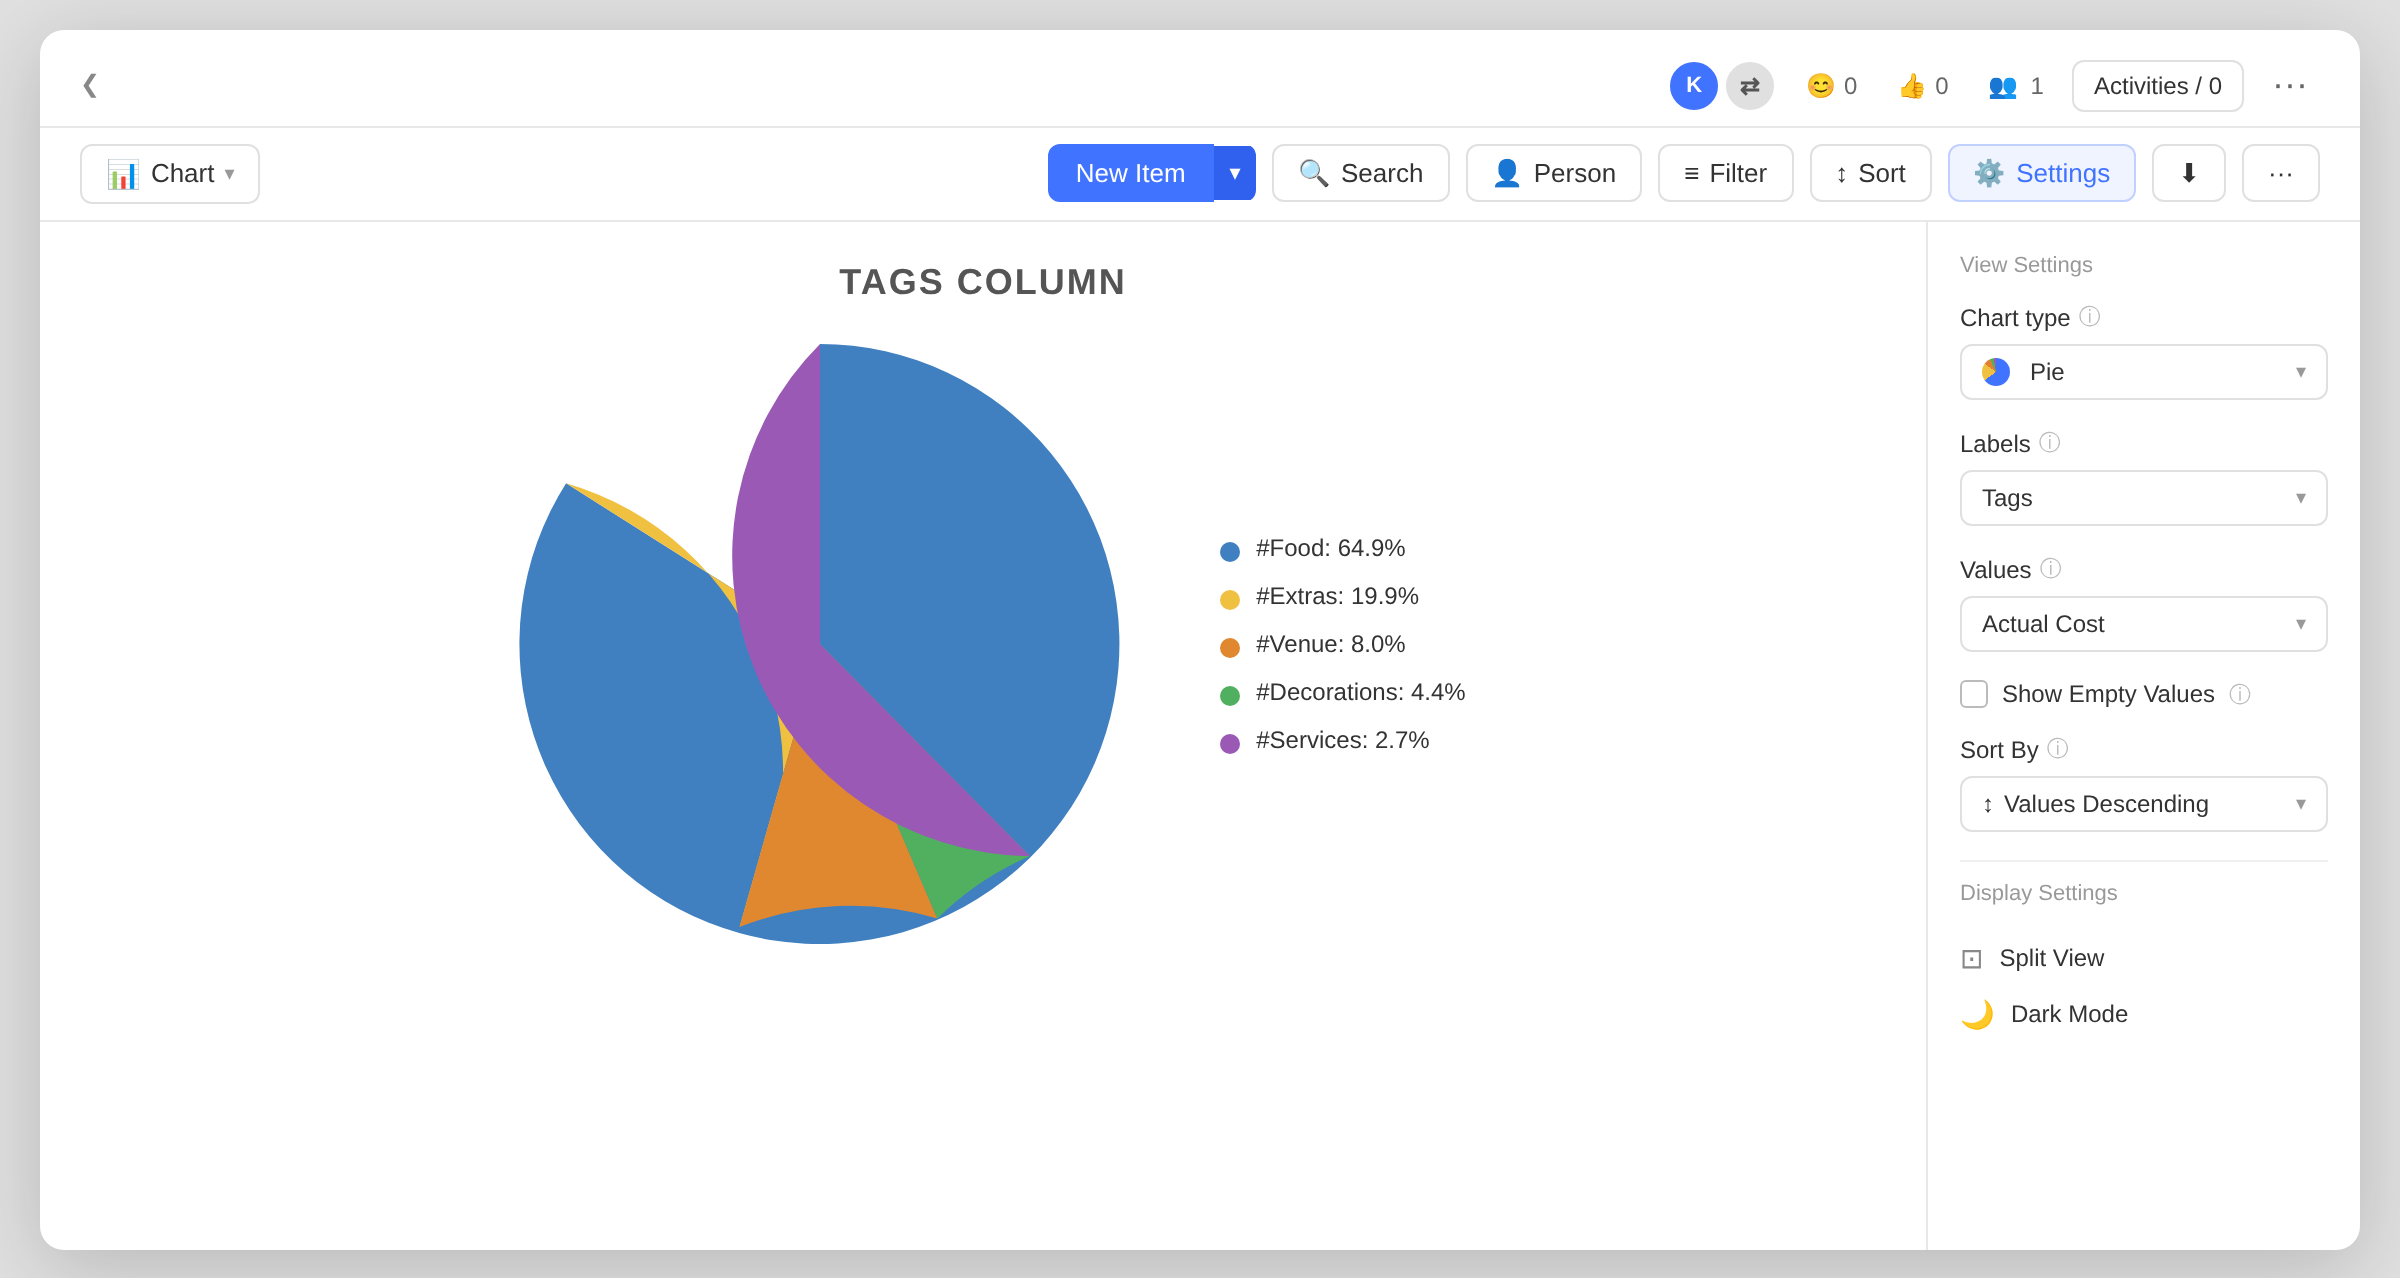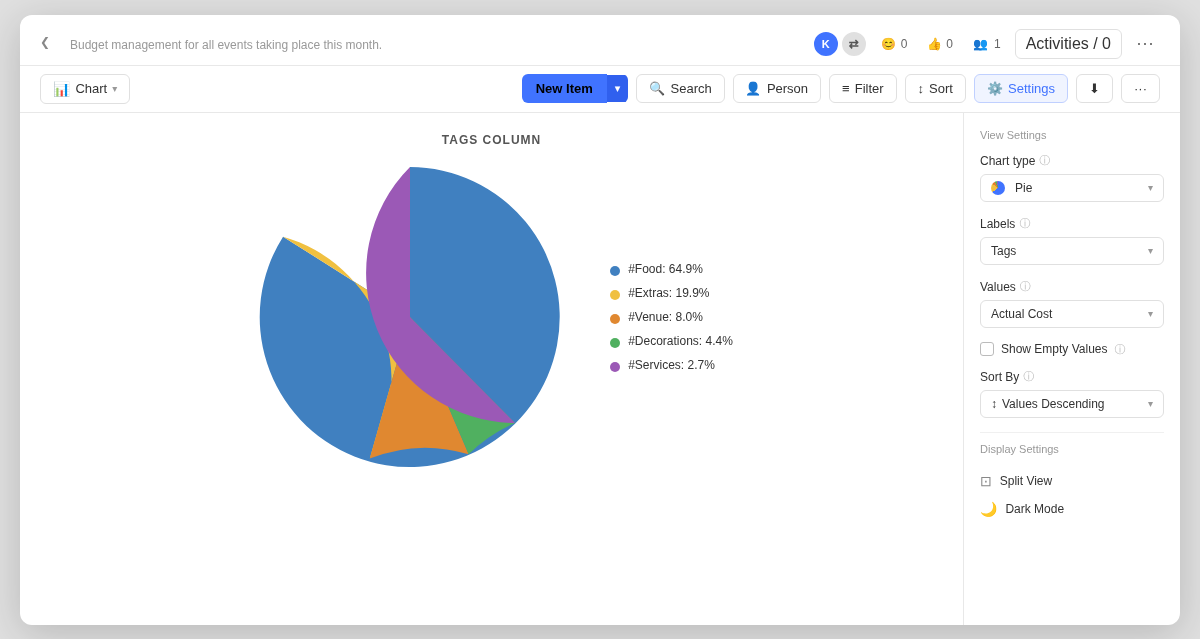--- a/index.html
+++ b/index.html
@@ -77,21 +77,21 @@
       font-size: 14px;
     }
     .header-btn {
       display: flex;
       align-items: center;
       gap: 4px;
       padding: 5px 10px;
       border-radius: 6px;
       border: 1px solid #e0e0e0;
       background: #fff;
-      font-size: 16px;
+      font-size: 12px;
       color: #333;
       cursor: pointer;
       white-space: nowrap;
     }
     .header-count {
       display: flex;
       align-items: center;
       gap: 4px;
       font-size: 12px;
       color: #666;
@@ -148,23 +148,23 @@
       display: flex;
       align-items: center;
       gap: 0;
       border-radius: 6px;
       overflow: hidden;
       border: none;
       cursor: pointer;
     }
     .new-item-main {
       background: #4073ff;
-      color: #000000;
+      color: #ffffff;
       font-size: 13px;
-      font-weight: 700;
+      font-weight: 400;
       padding: 7px 14px;
       border: none;
       cursor: pointer;
     }
     .new-item-arrow {
       background: #3060ee;
       color: #fff;
       padding: 7px 8px;
       border: none;
       cursor: pointer;
@@ -184,21 +184,21 @@
     
     .chart-area {
       flex: 1;
       display: flex;
       flex-direction: column;
       align-items: center;
       padding: 20px;
       position: relative;
     }
     .chart-title {
-      font-size: 12px;
+      font-size: 18px;
       font-weight: 600;
       color: #555;
       letter-spacing: 1px;
       text-transform: uppercase;
       margin-bottom: 10px;
     }
     .chart-container {
       display: flex;
       align-items: center;
       justify-content: center;
@@ -310,21 +310,20 @@
     }
   </style>
 </head>
 <body>
 
 <div class="window">
 
   <div class="header" style="position:relative;">
     <div class="collapse-btn">❮</div>
     <div class="title-area">
-      <div class="subtitle">Budget management for all events taking place this month.</div>
     </div>
     <div class="header-actions">
       <div class="avatar-group">
         <div class="avatar">K</div>
         <div class="avatar invite" style="font-size:12px;">⇄</div>
       </div>
       <div class="header-count">
         <span>😊</span>
         <span>0</span>
       </div>

